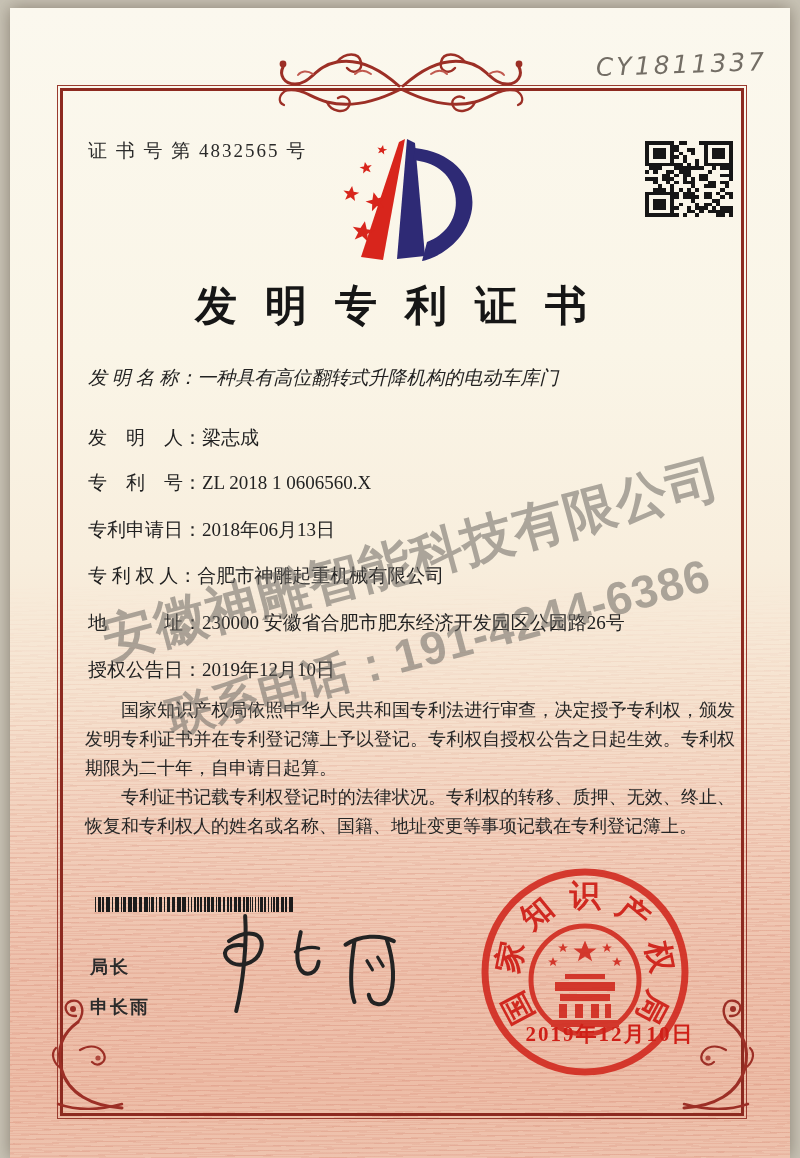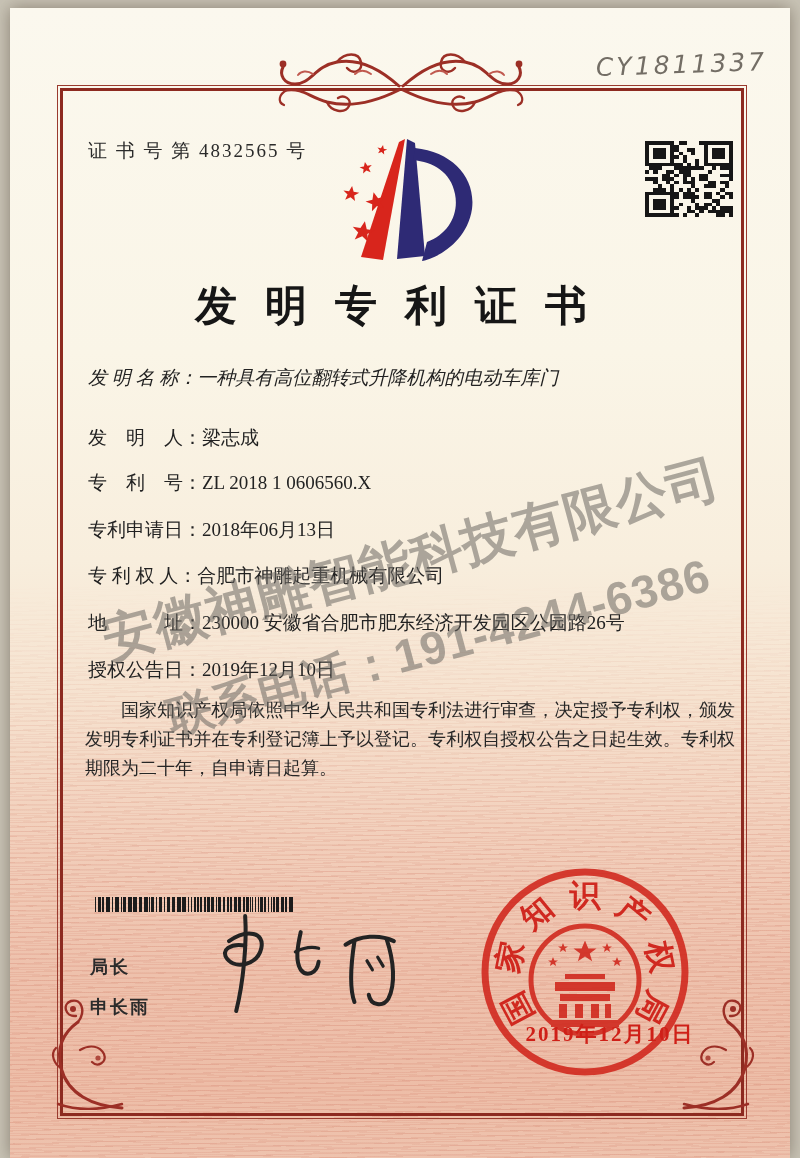--- a/index.html
+++ b/index.html
@@ -573,20 +573,21 @@
   <div class="abs row" style="top:357px;font-style:italic;"><span class="lab">发 明 名 称：</span><span>一种具有高位翻转式升降机构的电动车库门</span></div>
   <div class="abs row" style="top:417px;"><span class="lab">发　明　人：</span><span>梁志成</span></div>
   <div class="abs row" style="top:462px;"><span class="lab">专　利　号：</span><span>ZL 2018 1 0606560.X</span></div>
   <div class="abs row" style="top:509px;"><span class="lab">专利申请日：</span><span>2018年06月13日</span></div>
   <div class="abs row" style="top:555px;"><span class="lab">专 利 权 人：</span><span>合肥市神雕起重机械有限公司</span></div>
   <div class="abs row" style="top:602px;"><span class="lab">地　　　址：</span><span>230000 安徽省合肥市肥东经济开发园区公园路26号</span></div>
   <div class="abs row" style="top:649px;"><span class="lab">授权公告日：</span><span>2019年12月10日</span></div>
 
   <div class="abs body-text">
     <p>国家知识产权局依照中华人民共和国专利法进行审查，决定授予专利权，颁发发明专利证书并在专利登记簿上予以登记。专利权自授权公告之日起生效。专利权期限为二十年，自申请日起算。</p>
+    <p>专利证书记载专利权登记时的法律状况。专利权的转移、质押、无效、终止、恢复和专利权人的姓名或名称、国籍、地址变更等事项记载在专利登记簿上。</p>
   </div>
 
   <div class="abs barcode">
         <i style="width: 1px; margin-right: 2px;"></i>
         <i style="width: 3px; margin-right: 1px;"></i>
         <i style="width: 2px; margin-right: 2px;"></i>
         <i style="width: 4px; margin-right: 2px;"></i>
         <i style="width: 1px; margin-right: 2px;"></i>
         <i style="width: 4px; margin-right: 2px;"></i>
         <i style="width: 1px; margin-right: 1px;"></i>

